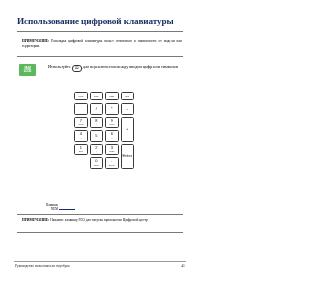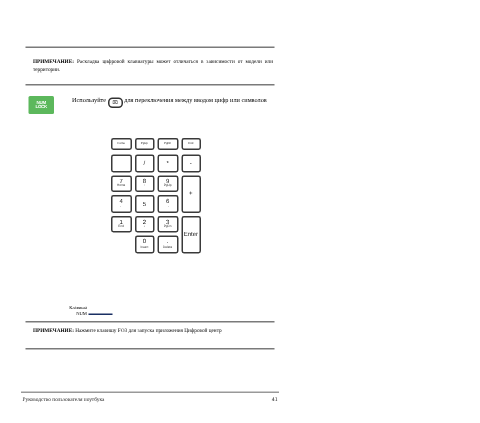--- a/index.html
+++ b/index.html
@@ -252,20 +252,21 @@
     line-height: 5px;
     color: #222;
     text-align: right;
   }
 </style>
 </head>
 <body>
 
 <div class="page">
 
+  <div class="page-title">Использование цифровой клавиатуры</div>
   <div class="title-rule"></div>
 
   <div class="note-top">
     <span class="note-label">ПРИМЕЧАНИЕ:</span><span> Раскладка цифровой клавиатуры может отличаться в зависимости от модели или территории.</span>
   </div>
   <div class="note-rule"></div>
 
   <div class="tip-row">
     <div class="tip-icon">
       <div class="tip-icon-glyph">NUM<br>LOCK</div>

